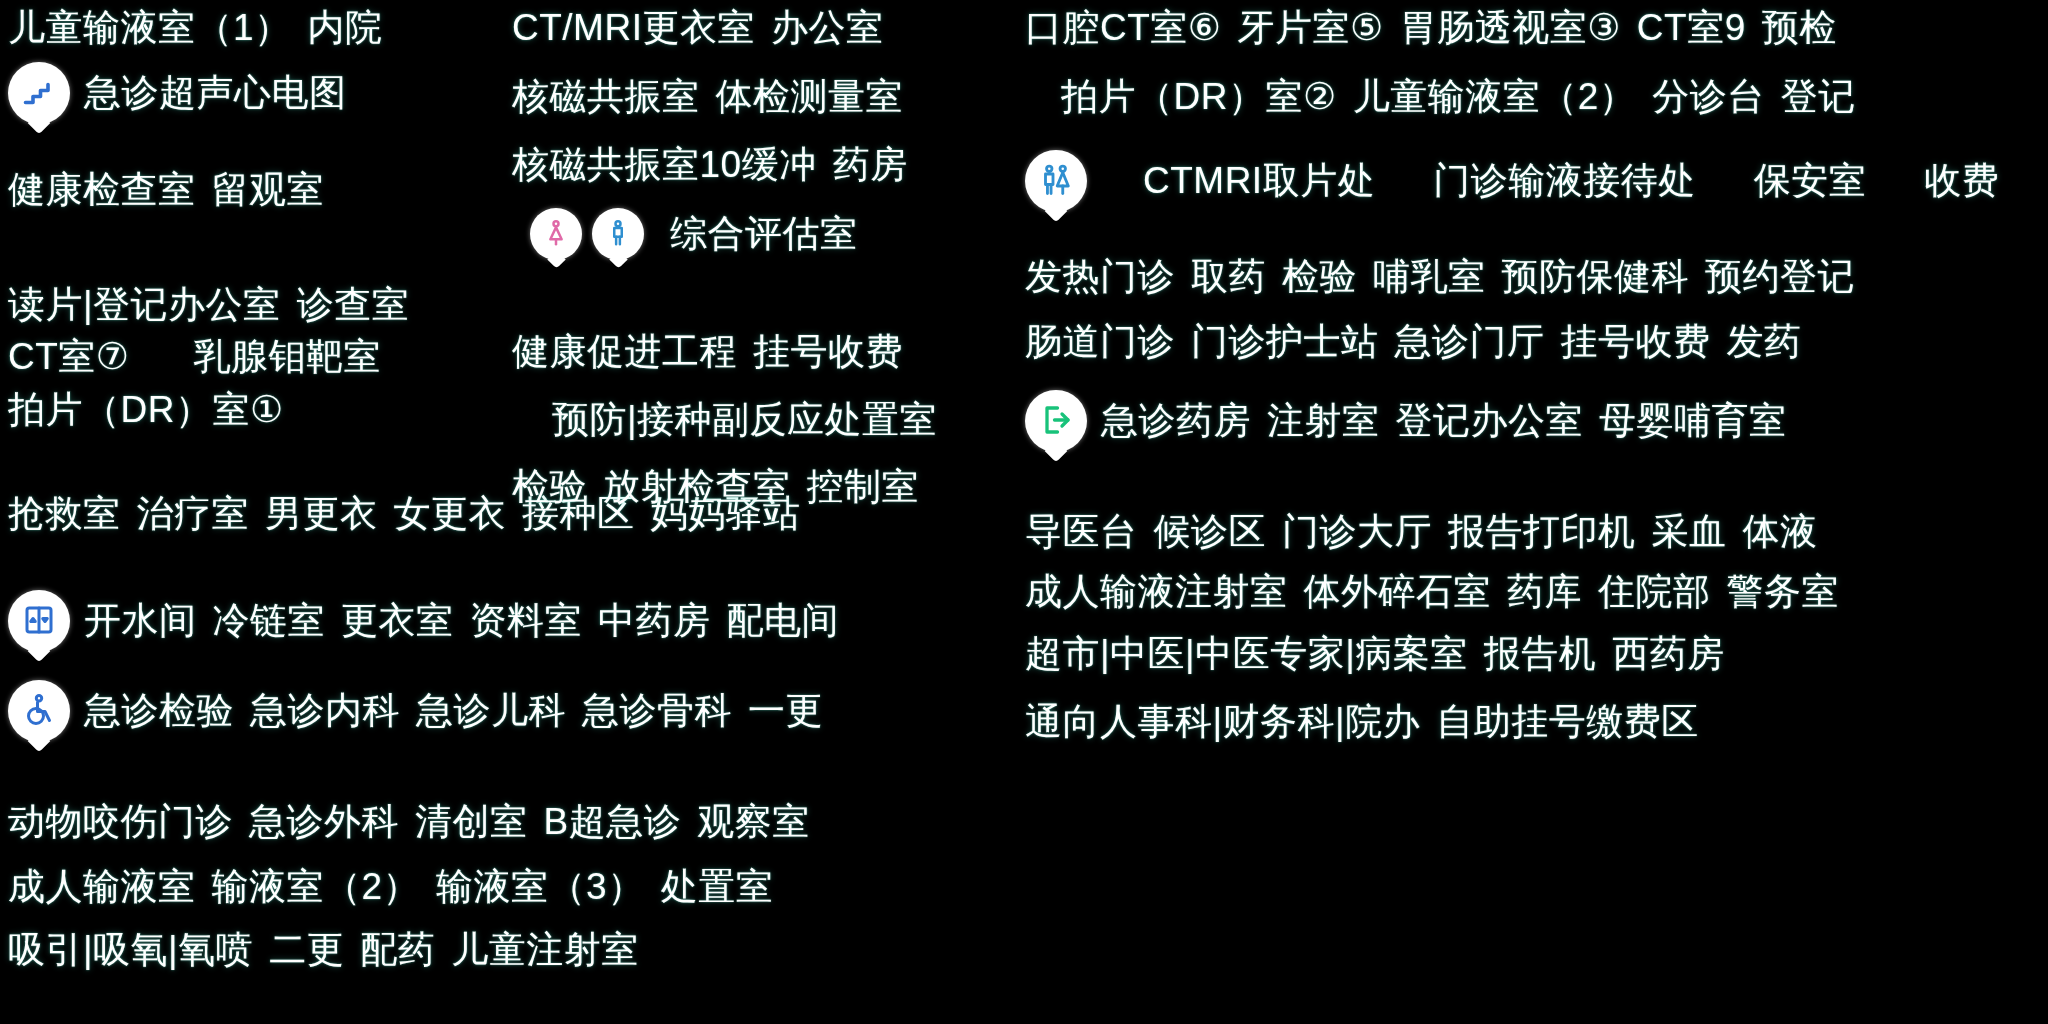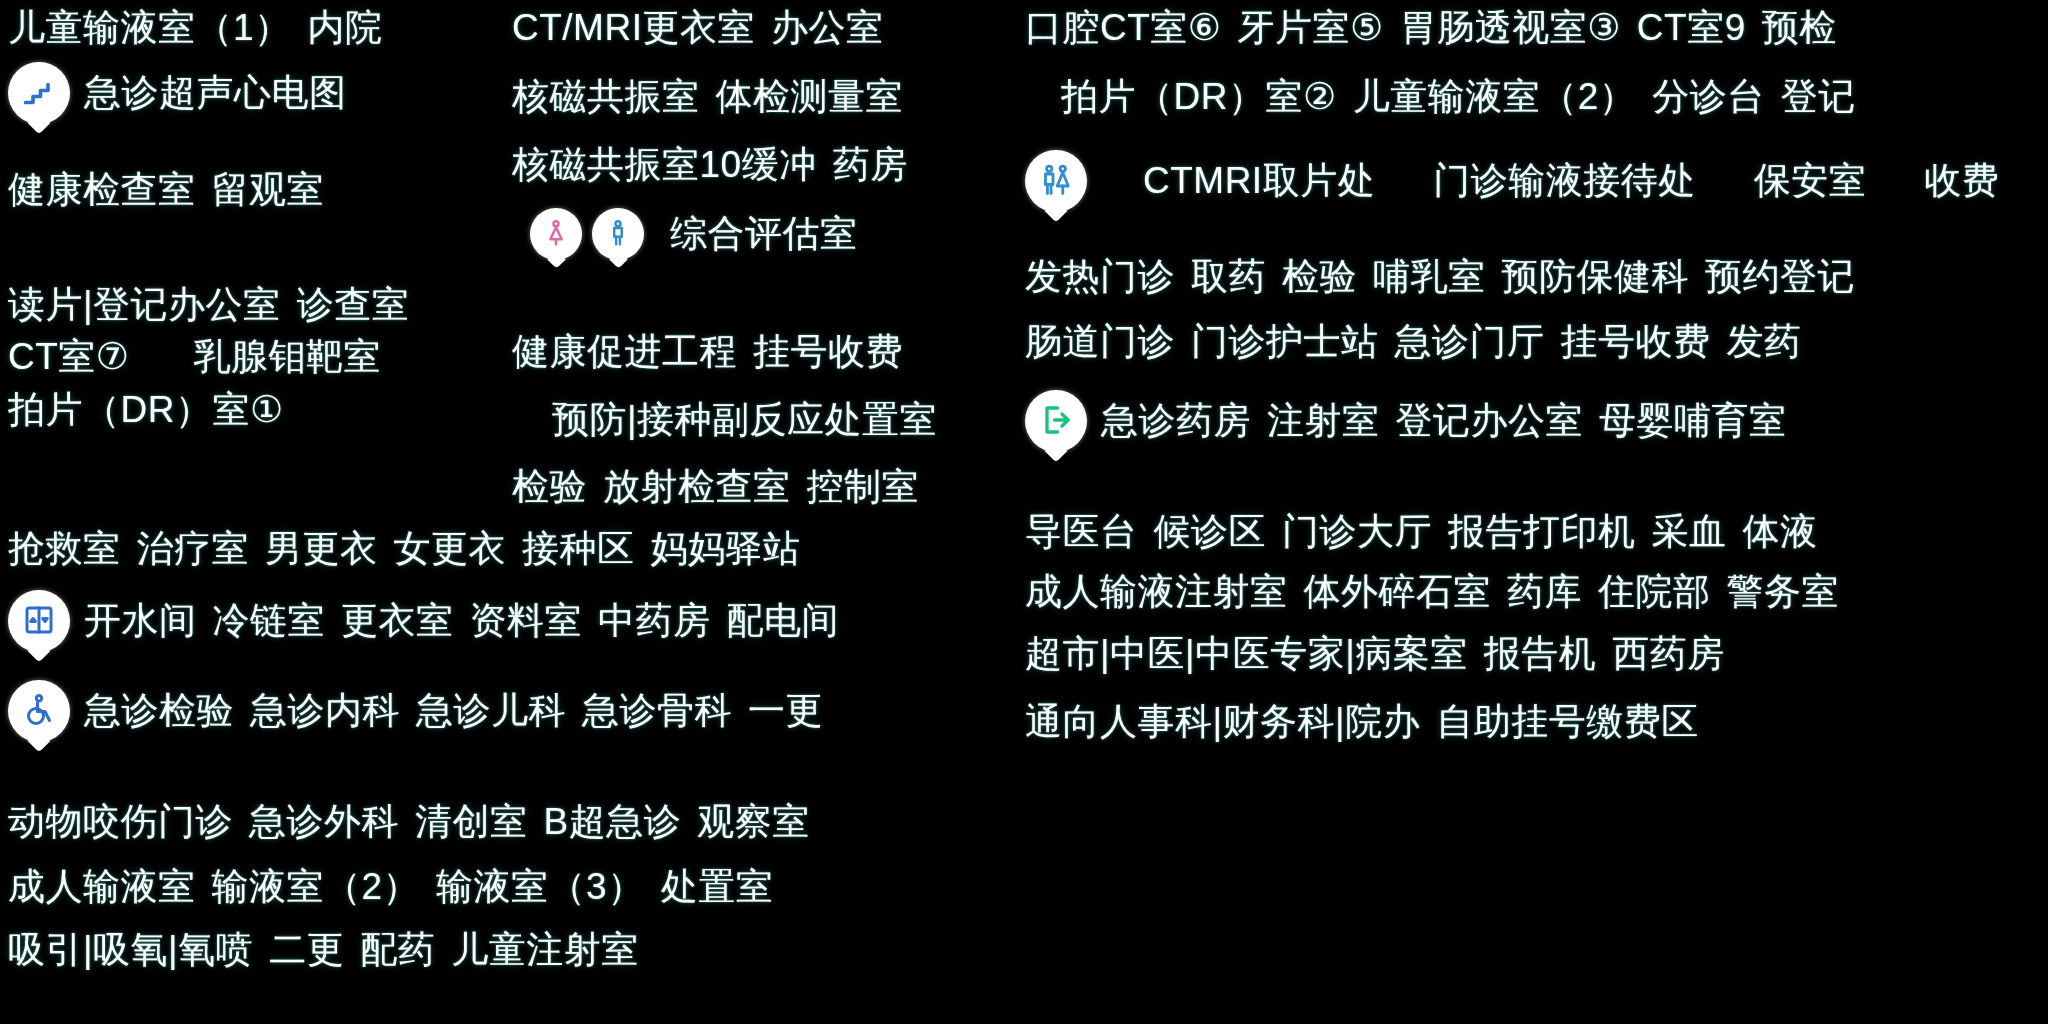--- a/index.html
+++ b/index.html
@@ -112,21 +112,21 @@
 
   <div class="row col-left" style="top:335px;gap:48px;">
     <span class="lbl">CT室⑦</span>
     <span class="lbl">乳腺钼靶室</span>
   </div>
 
   <div class="row col-left" style="top:388px;">
     <span class="lbl">拍片（DR）室①</span>
   </div>
 
-  <div class="row col-left" style="top:529px;font-family:Liberation Mono, monospace;">
+  <div class="row col-left" style="top:492px;">
     <span class="lbl">抢救室</span>
     <span class="lbl">治疗室</span>
     <span class="lbl">男更衣</span>
     <span class="lbl">女更衣</span>
     <span class="lbl">接种区</span>
     <span class="lbl">妈妈驿站</span>
   </div>
 
   <div class="row col-left" style="top:590px;">
     <span class="pin">

